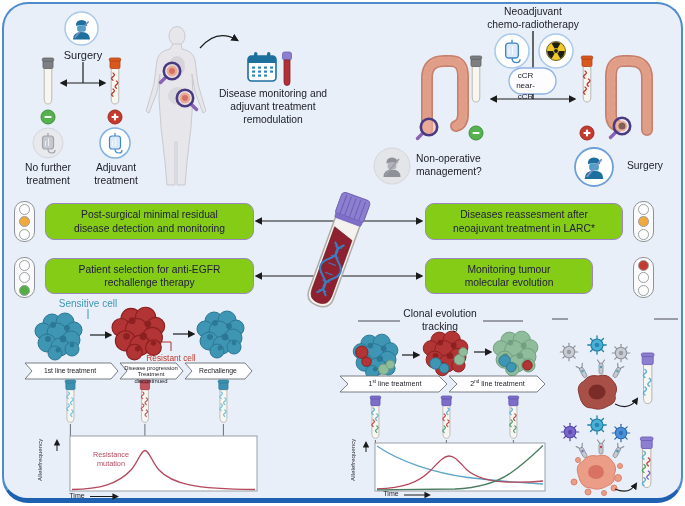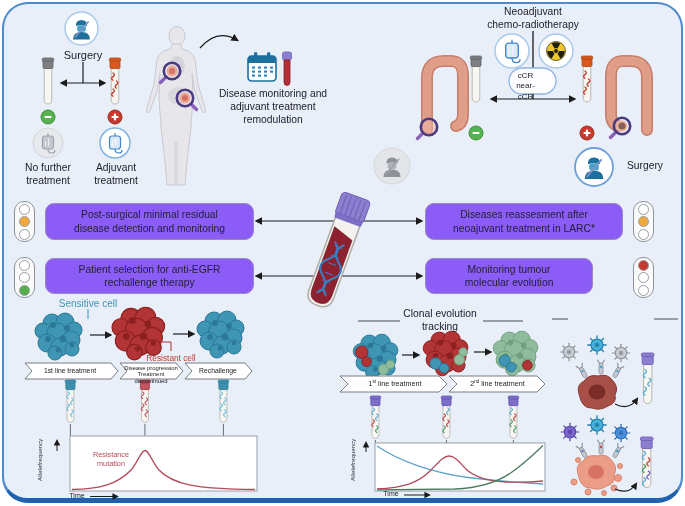--- a/index.html
+++ b/index.html
@@ -3,21 +3,21 @@
 <meta charset="utf-8">
 <style>
   html,body{margin:0;padding:0;background:#ffffff;}
   .frame{position:relative;width:685px;height:506px;background:#ffffff;overflow:hidden;
          font-family:"Liberation Sans",sans-serif;}
   .panel-bg{position:absolute;left:2px;top:2px;width:681px;height:501px;box-sizing:border-box;
          background:#e9eff9;border:2px solid #4e8bcd;border-bottom:5px solid #1d61b0;border-radius:26px;}
   svg.art{position:absolute;left:0;top:0;}
   .txt{position:absolute;color:#1c1c24;text-align:center;}
   .txt span{display:block;}
-  .pbox{position:absolute;background:#8b5cf6;border:1.4px solid #9b87c2;border-radius:9px;
+  .pbox{position:absolute;background:#84cc16;border:1.4px solid #9b87c2;border-radius:9px;
         display:flex;flex-direction:column;justify-content:center;text-align:center;
         font-size:10.3px;line-height:1.3;color:#24203a;box-sizing:border-box;}
   .tlight{position:absolute;width:21px;height:41px;background:#fafafa;border:1.4px solid #8f9399;
         border-radius:10px;display:flex;flex-direction:column;align-items:center;
         justify-content:space-evenly;box-sizing:border-box;}
   .bulb{width:11px;height:11px;border-radius:50%;border:1px solid #9aa0a6;box-sizing:border-box;background:#fff;}
   .ylab{position:absolute;width:52px;text-align:center;font-size:6.2px;line-height:1.2;color:#2a2a30;
         transform:rotate(-90deg);}
   sup{font-size:0.62em;line-height:0;}
 </style>
@@ -476,20 +476,24 @@
       <span>remodulation</span>
   </div>
   <div class="txt" style="left:470px;top:5px;width:126px;font-size:10.3px;line-height:1.28;">
     <span>Neoadjuvant</span>
       <span>chemo-radiotherapy</span>
   </div>
   <div class="txt" style="left:509px;top:71px;width:33px;font-size:8px;line-height:1.3;">
     <span>cCR</span>
       <span>near-cCR</span>
   </div>
+  <div class="txt" style="left:416px;top:153px;width:88px;font-size:10.3px;line-height:1.25;text-align:left;">
+    <span>Non-operative</span>
+      <span>management?</span>
+  </div>
   <div class="txt" style="left:618px;top:160px;width:54px;font-size:10.3px;">Surgery</div>
 
   <div class="tlight" style="left:14px;top:201px;">
     <span class="bulb" style="background: rgb(255, 255, 255);"></span>
     <span class="bulb" style="background: rgb(242, 169, 59);"></span>
     <span class="bulb" style="background: rgb(255, 255, 255);"></span>
   </div>
   <div class="pbox" style="left:45px;top:203px;width:209px;height:37px;">
     <span>Post-surgical minimal residual</span>
       <span>disease detection and monitoring</span>

